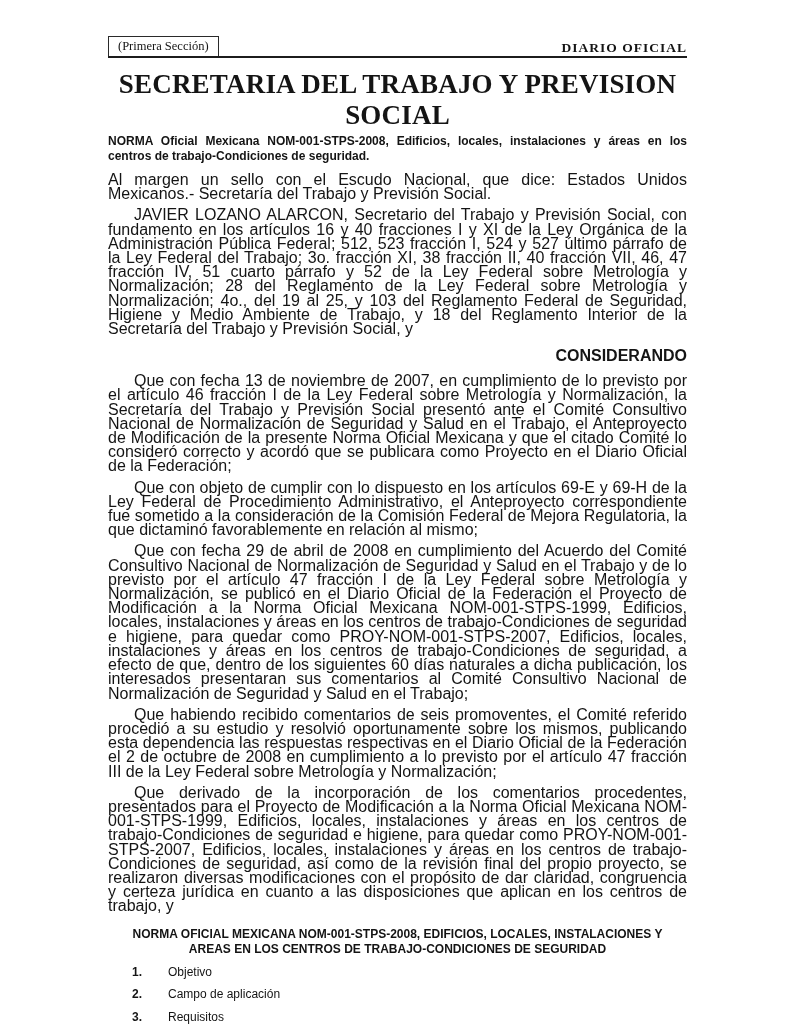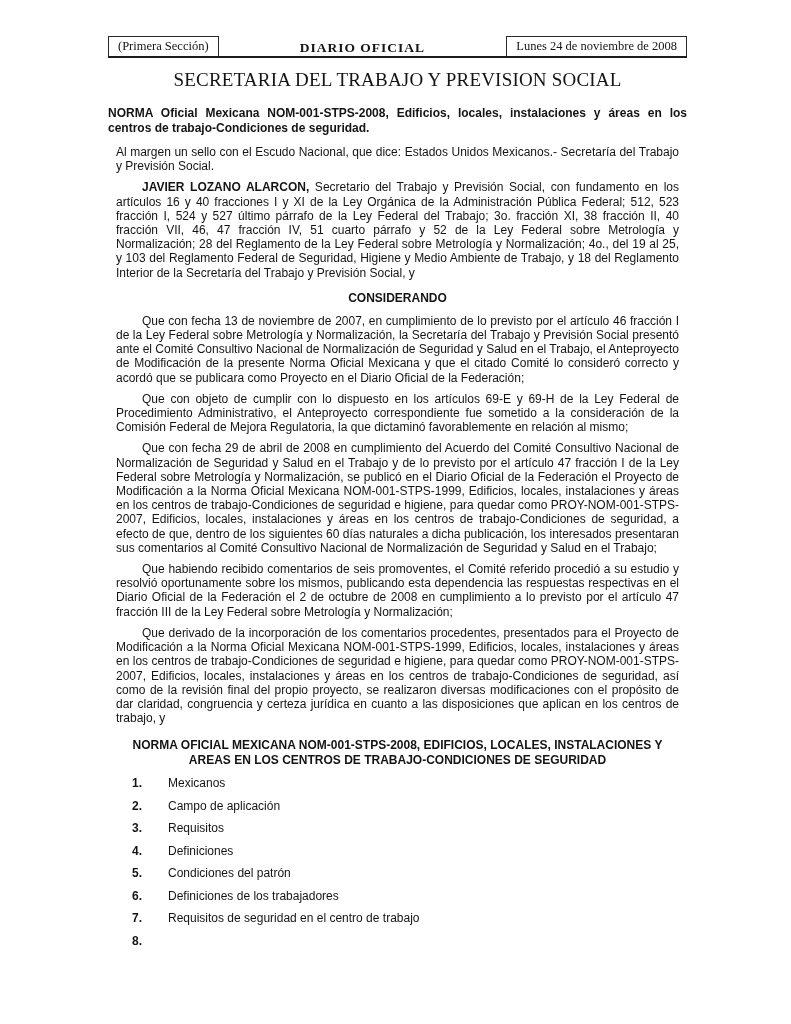--- a/index.html
+++ b/index.html
@@ -18,55 +18,54 @@
   }
   .hdr-cell {
     border:1.5px solid #2a2a2a; border-bottom:none;
     padding:2px 9px 3px; line-height:14px;
   }
   .hdr-masthead {
     font-weight:bold; font-size:13.5px; letter-spacing:1px;
     align-self:flex-end; padding-bottom:0;
   }
   .main-title {
-    font-family:"Liberation Serif", serif; font-weight:normal;
-    font-size:19px; text-align:center; letter-spacing:.2px;
-    margin:11px 0 15px;
+    font-family:"Liberation Serif", serif; font-weight:bold;
+    font-size:27px; text-align:center; letter-spacing:.2px;
+    margin:11px 0 3px;
   }
   .norma-intro {
     font-weight:bold; font-size:12px; line-height:14.5px;
     text-align:justify; margin:2px 0 10px;
   }
   .para {
-    font-size:12px; line-height:14.2px; text-align:justify;
-    margin:7px 8px;
+    font-size:16px; line-height:14.2px; text-align:justify;
+    margin:7px 0;
   }
   .indent { text-indent:26px; }
   .section-heading {
-    font-size:12px; font-weight:bold; text-align:center;
+    font-size:16px; font-weight:bold; text-align:right;
     margin:11px 0 9px;
   }
   .norma-title {
     font-size:12px; font-weight:bold; text-align:center;
     line-height:15px; margin:13px 18px 4px;
   }
   .indice-list { margin:8px 0 0 24px; }
   .indice-item { display:flex; margin-bottom:8.5px; font-size:12px; line-height:14px; }
   .indice-item .num { font-weight:bold; width:36px; flex:none; }
-  b { font-weight:bold; }
+  b { font-weight:normal; }
 </style>
 </head>
 <body>
 
 <div class="page">
 
   <div class="doc-header">
     <span class="hdr-cell">(Primera Sección)</span>
     <span class="hdr-masthead">DIARIO OFICIAL</span>
-    <span class="hdr-cell">Lunes 24 de noviembre de 2008</span>
   </div>
 
   <h1 class="main-title">SECRETARIA DEL TRABAJO Y PREVISION SOCIAL</h1>
 
   <p class="norma-intro">NORMA Oficial Mexicana NOM-001-STPS-2008, Edificios, locales, instalaciones y áreas en los centros de trabajo-Condiciones de seguridad.</p>
 
   <p class="para">Al margen un sello con el Escudo Nacional, que dice: Estados Unidos Mexicanos.- Secretaría del Trabajo y Previsión Social.</p>
 
   <p class="para indent"><b>JAVIER LOZANO ALARCON,</b><span> Secretario del Trabajo y Previsión Social, con fundamento en los artículos 16 y 40 fracciones I y XI de la Ley Orgánica de la Administración Pública Federal; 512, 523 fracción I, 524 y 527 último párrafo de la Ley Federal del Trabajo; 3o. fracción XI, 38 fracción II, 40 fracción VII, 46, 47 fracción IV, 51 cuarto párrafo y 52 de la Ley Federal sobre Metrología y Normalización; 28 del Reglamento de la Ley Federal sobre Metrología y Normalización; 4o., del 19 al 25, y 103 del Reglamento Federal de Seguridad, Higiene y Medio Ambiente de Trabajo, y 18 del Reglamento Interior de la Secretaría del Trabajo y Previsión Social, y</span></p>
 
@@ -77,21 +76,21 @@
   <p class="para indent">Que con fecha 29 de abril de 2008 en cumplimiento del Acuerdo del Comité Consultivo Nacional de Normalización de Seguridad y Salud en el Trabajo y de lo previsto por el artículo 47 fracción I de la Ley Federal sobre Metrología y Normalización, se publicó en el Diario Oficial de la Federación el Proyecto de Modificación a la Norma Oficial Mexicana NOM-001-STPS-1999, Edificios, locales, instalaciones y áreas en los centros de trabajo-Condiciones de seguridad e higiene, para quedar como PROY-NOM-001-STPS-2007, Edificios, locales, instalaciones y áreas en los centros de trabajo-Condiciones de seguridad, a efecto de que, dentro de los siguientes 60 días naturales a dicha publicación, los interesados presentaran sus comentarios al Comité Consultivo Nacional de Normalización de Seguridad y Salud en el Trabajo;</p>
   <p class="para indent">Que habiendo recibido comentarios de seis promoventes, el Comité referido procedió a su estudio y resolvió oportunamente sobre los mismos, publicando esta dependencia las respuestas respectivas en el Diario Oficial de la Federación el 2 de octubre de 2008 en cumplimiento a lo previsto por el artículo 47 fracción III de la Ley Federal sobre Metrología y Normalización;</p>
   <p class="para indent">Que derivado de la incorporación de los comentarios procedentes, presentados para el Proyecto de Modificación a la Norma Oficial Mexicana NOM-001-STPS-1999, Edificios, locales, instalaciones y áreas en los centros de trabajo-Condiciones de seguridad e higiene, para quedar como PROY-NOM-001-STPS-2007, Edificios, locales, instalaciones y áreas en los centros de trabajo-Condiciones de seguridad, así como de la revisión final del propio proyecto, se realizaron diversas modificaciones con el propósito de dar claridad, congruencia y certeza jurídica en cuanto a las disposiciones que aplican en los centros de trabajo, y</p>
 
   <h2 class="norma-title">NORMA OFICIAL MEXICANA NOM-001-STPS-2008, EDIFICIOS, LOCALES, INSTALACIONES Y AREAS EN LOS CENTROS DE TRABAJO-CONDICIONES DE SEGURIDAD</h2>
 
 
   <div class="indice-list">
     <div class="indice-item">
       <span class="num">1.</span>
-      <span class="label">Mexicanos</span>
+      <span class="label">Objetivo</span>
     </div>
     <div class="indice-item">
       <span class="num">2.</span>
       <span class="label">Campo de aplicación</span>
     </div>
     <div class="indice-item">
       <span class="num">3.</span>
       <span class="label">Requisitos</span>
     </div>
     <div class="indice-item">

